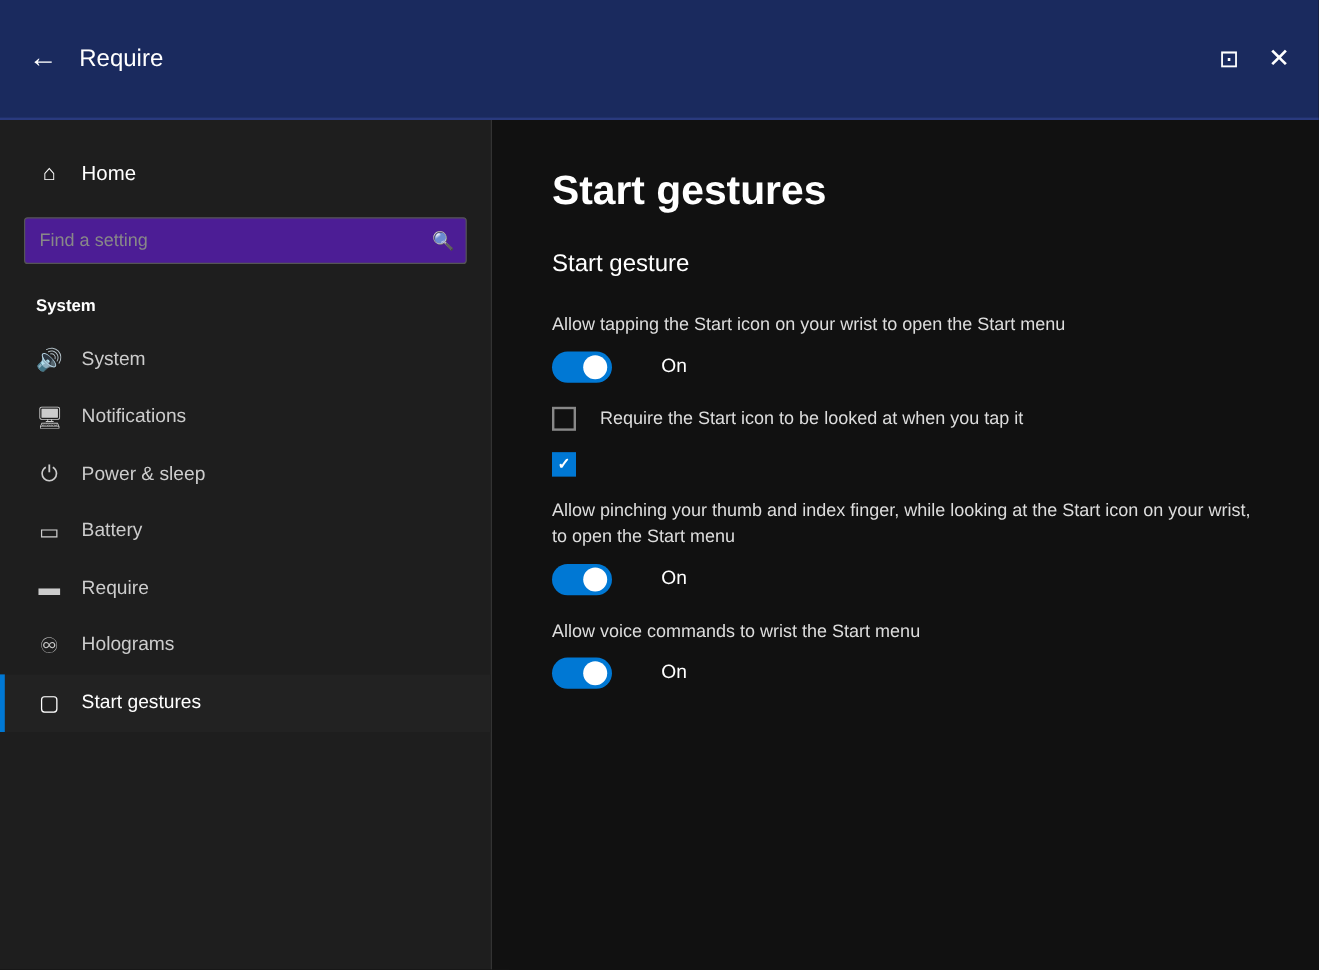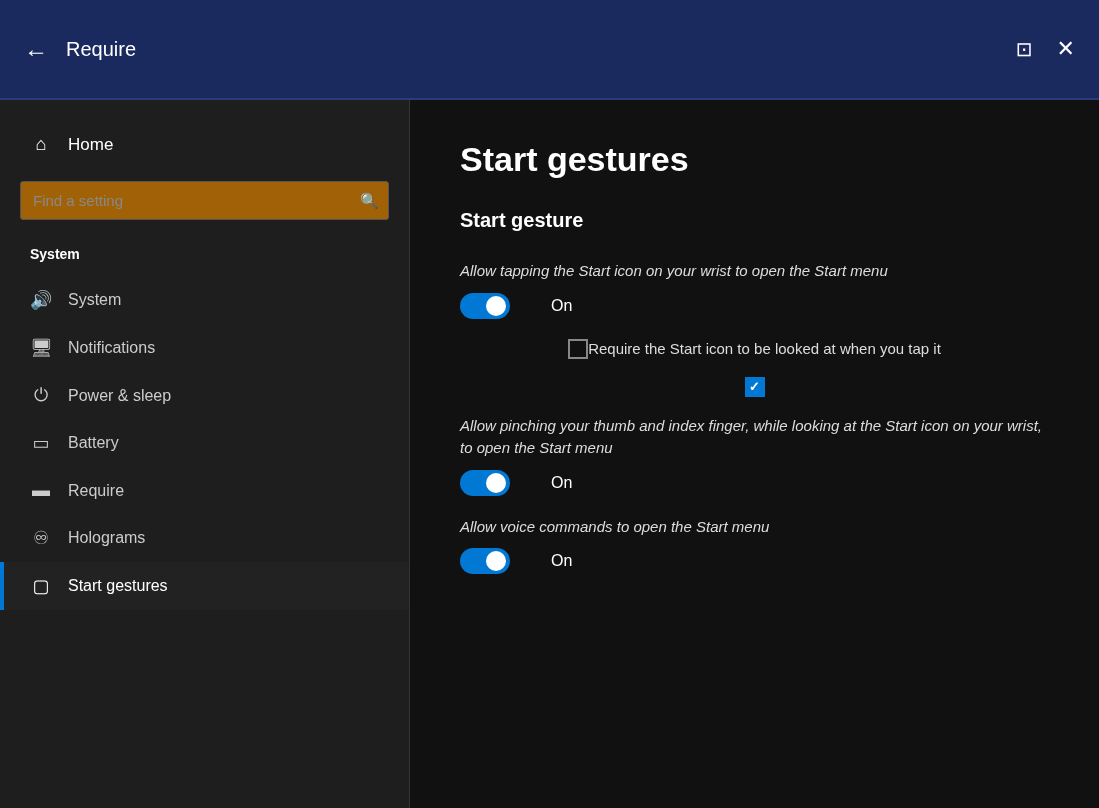--- a/index.html
+++ b/index.html
@@ -73,21 +73,21 @@
       color: white;
       cursor: pointer;
       font-size: 17px;
     }
     .sidebar-search {
       margin: 12px 20px 18px 20px;
       position: relative;
     }
     .sidebar-search input {
       width: 100%;
-      background: #a16207;
+      background: #4c1d95;
       border: 1px solid #555;
       border-radius: 3px;
       color: #ccc;
       padding: 10px 36px 10px 12px;
       font-size: 15px;
       outline: none;
     }
     .sidebar-search input::placeholder { color: #888; }
     .sidebar-search-icon {
       position: absolute;
@@ -133,21 +133,21 @@
       overflow-y: auto;
       color: white;
     }
     .content-title {
       font-size: 34px;
       font-weight: 600;
       margin-bottom: 30px;
     }
     .section-heading {
       font-size: 20px;
-      font-weight: 700;
+      font-weight: 400;
       margin-bottom: 28px;
       color: white;
     }
 
     
     .toggle-row {
       display: flex;
       align-items: center;
       gap: 14px;
       margin: 10px 0 20px 0;
@@ -184,30 +184,28 @@
       margin-left: 27px;
     }
 
     
     .desc-text {
       font-size: 15px;
       color: #ddd;
       line-height: 1.5;
       margin-bottom: 6px;
       max-width: 600px;
-      font-style: italic;
     }
 
     
     .checkbox-row {
       display: flex;
       align-items: center;
-      gap: 0;
+      gap: 20px;
       margin: 12px 0;
-      justify-content: center;
     }
     .checkbox-custom {
       width: 20px;
       height: 20px;
       border: 2px solid #888;
       background: transparent;
       flex-shrink: 0;
       display: flex;
       align-items: center;
       justify-content: center;
@@ -325,21 +323,21 @@
       <div class="toggle-row">
         <label class="toggle">
           <input type="checkbox" checked="" style="">
           <span class="toggle-slider"></span>
         </label>
         <span class="toggle-label">On</span>
       </div>
     </div>
 
     <div class="setting-block">
-      <div class="desc-text">Allow voice commands to open the Start menu</div>
+      <div class="desc-text">Allow voice commands to wrist the Start menu</div>
       <div class="toggle-row">
         <label class="toggle">
           <input type="checkbox" checked="" style="">
           <span class="toggle-slider"></span>
         </label>
         <span class="toggle-label">On</span>
       </div>
     </div>
 
   </div>

